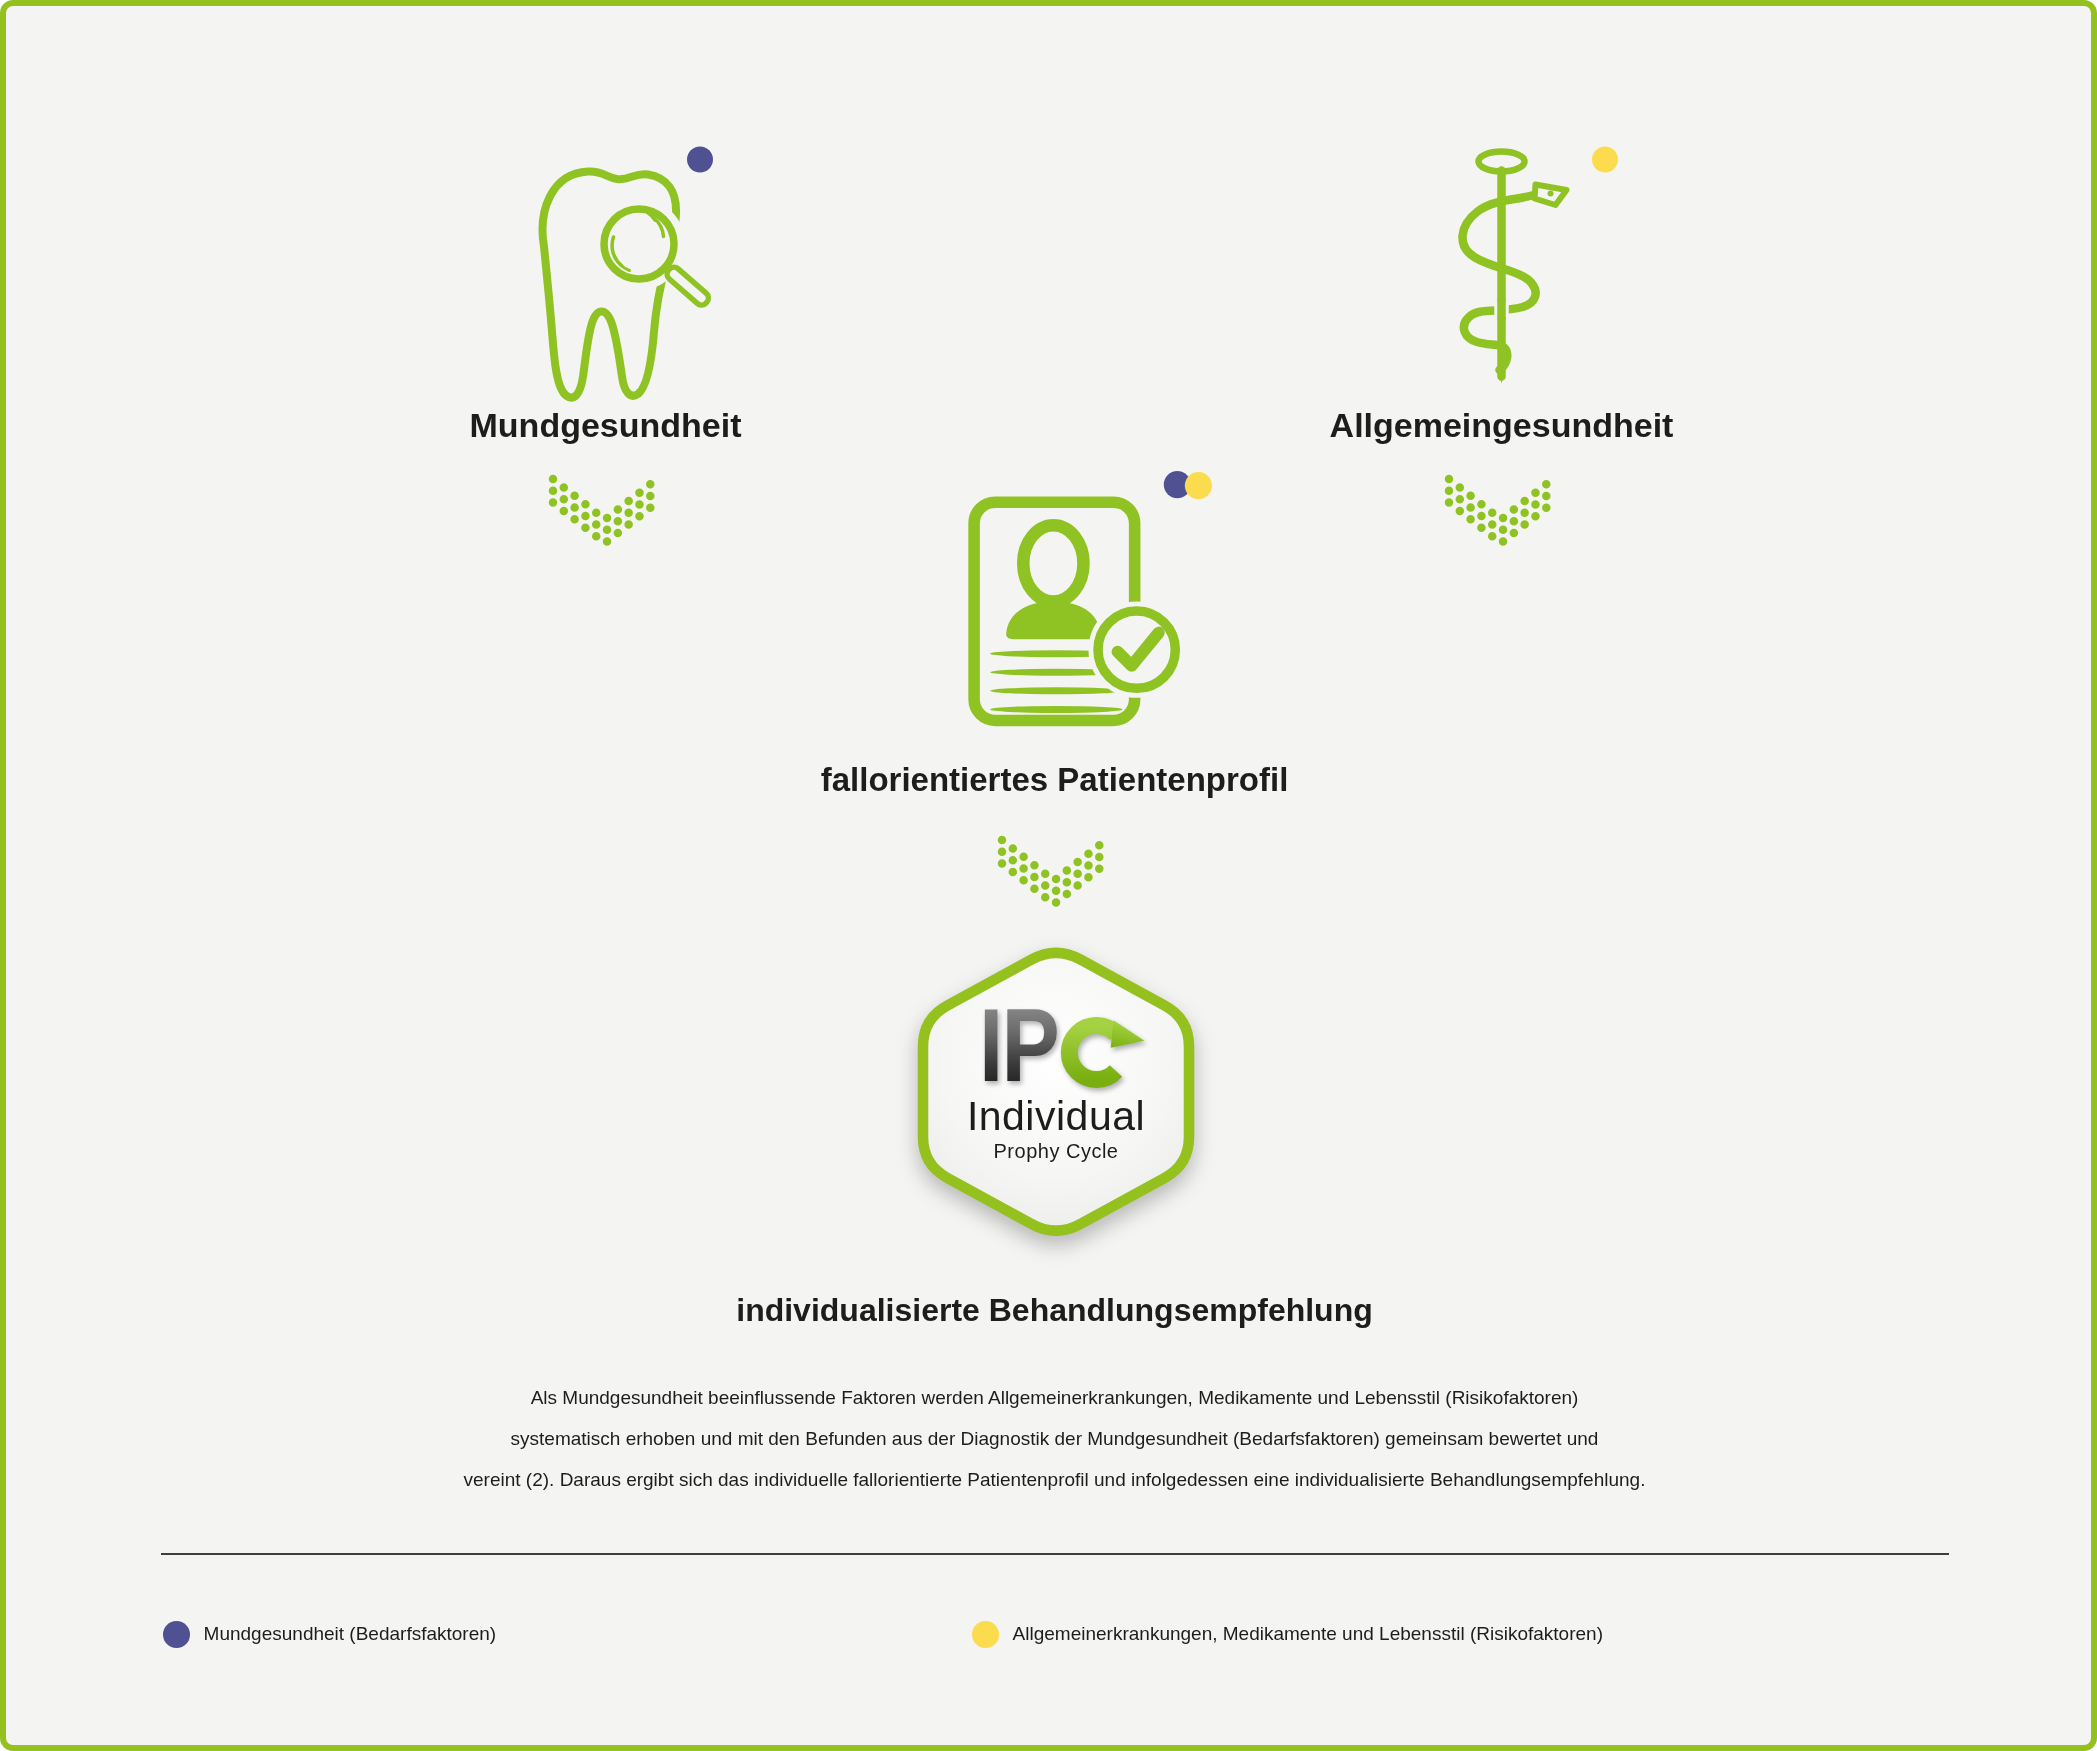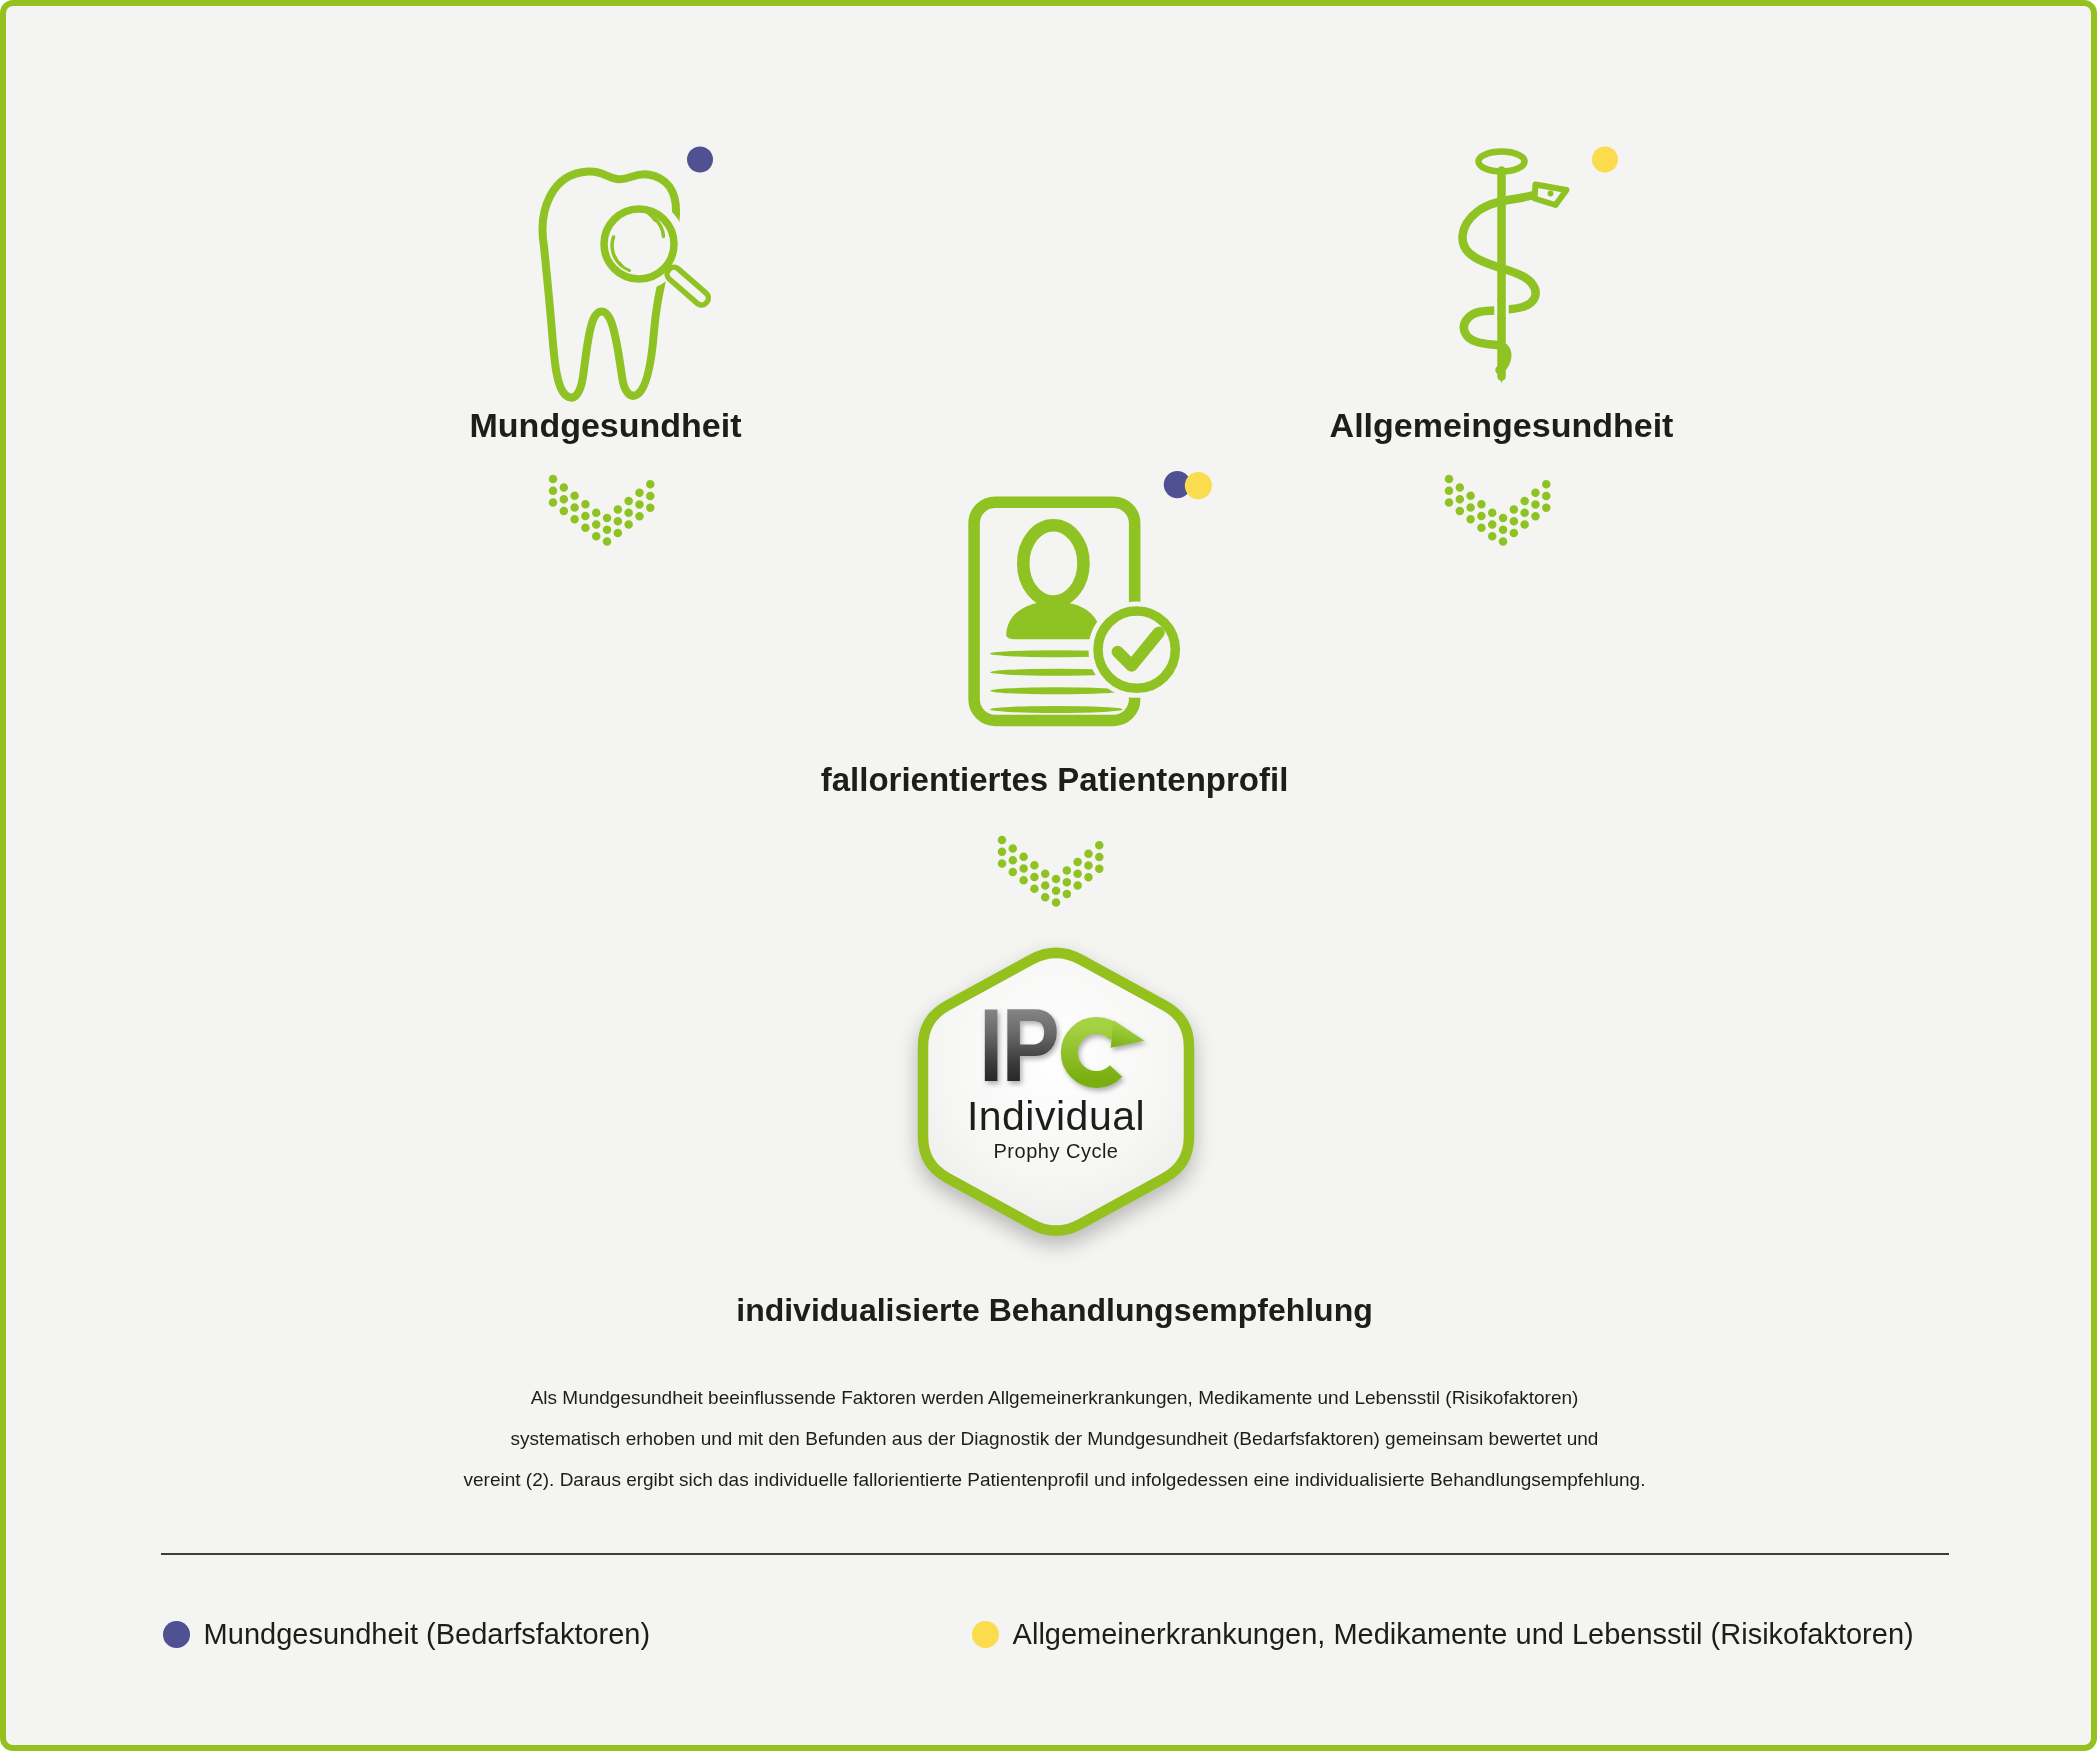--- a/index.html
+++ b/index.html
@@ -6,21 +6,21 @@
     font-family:"Liberation Sans",sans-serif;}
   .board{position:absolute;inset:0;background:#f4f4f2;border:6.5px solid #95c11f;
     border-radius:13px;box-sizing:border-box;overflow:hidden;}
   .abs{position:absolute;}
   .heading{font-weight:700;color:#1d1d1b;text-align:center;line-height:1;white-space:nowrap;}
   .h68{font-size:34px;}
   .h65{font-size:33px;}
   .h63{font-size:32px;}
   .para{font-size:19px;line-height:41px;font-weight:400;color:#1d1d1b;text-align:center;}
   .divider{height:1.5px;background:#3e3e3d;}
-  .legend-item{display:flex;align-items:center;gap:14px;font-size:29px;color:#1d1d1b;line-height:26.6px;white-space:nowrap;}
+  .legend-item{display:flex;align-items:center;gap:14px;font-size:19px;color:#1d1d1b;line-height:26.6px;white-space:nowrap;}
   .legend-dot{width:26.6px;height:26.6px;border-radius:50%;flex:0 0 auto;}
   .dot-purple{background:#4f5193;}
   .dot-yellow{background:#fbdc4f;}
   .hex-svg{filter:drop-shadow(0 9px 10px rgba(0,0,0,0.25));}
   .ipc-row{display:flex;justify-content:center;align-items:center;
     filter:drop-shadow(2px 3px 2.5px rgba(0,0,0,0.30));}
   .ip{font-size:104px;line-height:1;font-weight:700;letter-spacing:-0.02em;
     transform:scaleX(0.84);transform-origin:right center;margin-right:1px;
     background:linear-gradient(180deg,#979797 0%,#6a6a6a 38%,#3a3a3a 68%,#161616 100%);
     -webkit-background-clip:text;background-clip:text;color:transparent;-webkit-text-fill-color:transparent;}

